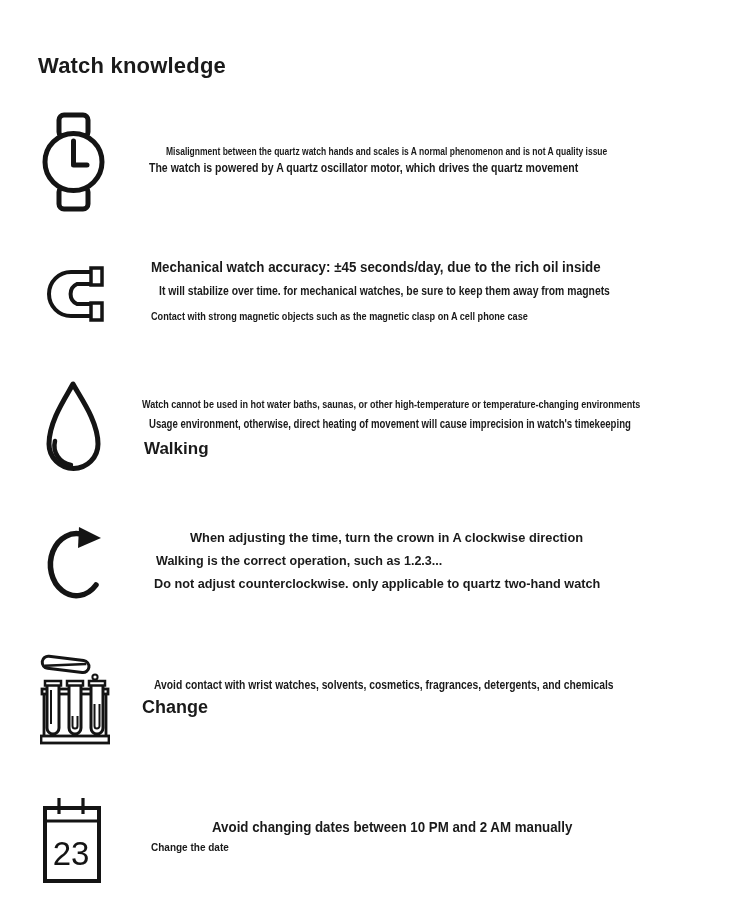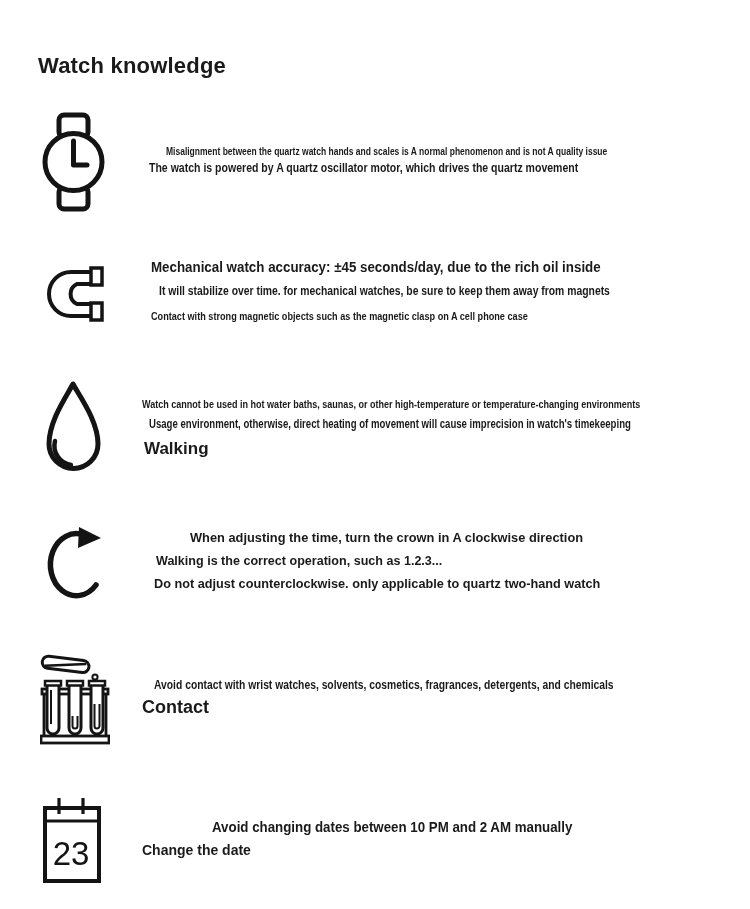--- a/index.html
+++ b/index.html
@@ -28,21 +28,21 @@
   .s3l3{left:144px;top:439px;font-size:17px;}
   
   .s4l1{left:190px;top:530px;font-size:13.5px;transform:scaleX(.95);}
   .s4l2{left:156px;top:553px;font-size:13.5px;transform:scaleX(.93);}
   .s4l3{left:154px;top:576px;font-size:13.5px;transform:scaleX(.94);}
   
   .s5l1{left:154px;top:679px;font-size:12px;transform:scaleX(.86);}
   .s5l2{left:142px;top:697px;font-size:18px;}
   
   .s6l1{left:212px;top:819px;font-size:14px;transform:scaleX(.95);}
-  .s6l2{left:142px;top:842px;font-size:14px;}
+  .s6l2{left:151px;top:842px;font-size:10px;}
 
   .icon{position:absolute;}
   .icon svg{display:block;}
   #icon-watch{left:42px;top:112px;}
   #icon-magnet{left:45px;top:265px;}
   #icon-drop{left:42px;top:380px;}
   #icon-rotate{left:45px;top:526px;}
   #icon-chem{left:40px;top:648px;}
   #icon-calendar{left:42px;top:795px;}
   .cal-num{font-family:"Liberation Sans","DejaVu Sans",sans-serif;font-weight:400;}
@@ -116,21 +116,21 @@
         <path d="M29 37 V80 A6 6 0 0 0 41 80 V37" stroke-width="3"></path>
         <rect x="27" y="33" width="16" height="4.5" stroke-width="2.5"></rect>
         <path d="M32.5 68 V78 A2.5 2.5 0 0 0 37.5 78 V68" stroke-width="2" fill="none"></path>
         <path d="M51 37 V80 A6 6 0 0 0 63 80 V37" stroke-width="3"></path>
         <rect x="49" y="33" width="16" height="4.5" stroke-width="2.5"></rect>
         <path d="M54.5 56 V78 A2.5 2.5 0 0 0 59.5 78 V56" stroke-width="2" fill="none"></path>
       </g>
     </svg>
   </div>
   <div class="t-line s5l1">Avoid contact with wrist watches, solvents, cosmetics, fragrances, detergents, and chemicals</div>
-  <div class="t-line s5l2">Contact</div>
+  <div class="t-line s5l2">Change</div>
 
   <div class="icon" id="icon-calendar">
     <svg width="60" height="89" viewBox="0 0 60 89" fill="none">
       <rect x="3" y="13" width="54" height="73" stroke="#141414" stroke-width="4"></rect>
       <path d="M3 26 H57" stroke="#141414" stroke-width="2.8"></path>
       <path d="M17 3 V19 M41 3 V19" stroke="#141414" stroke-width="3.2"></path>
       <text class="cal-num" x="29" y="70" font-size="33" fill="#141414" text-anchor="middle">23</text>
     </svg>
   </div>
   <div class="t-line s6l1">Avoid changing dates between 10 PM and 2 AM manually</div>

